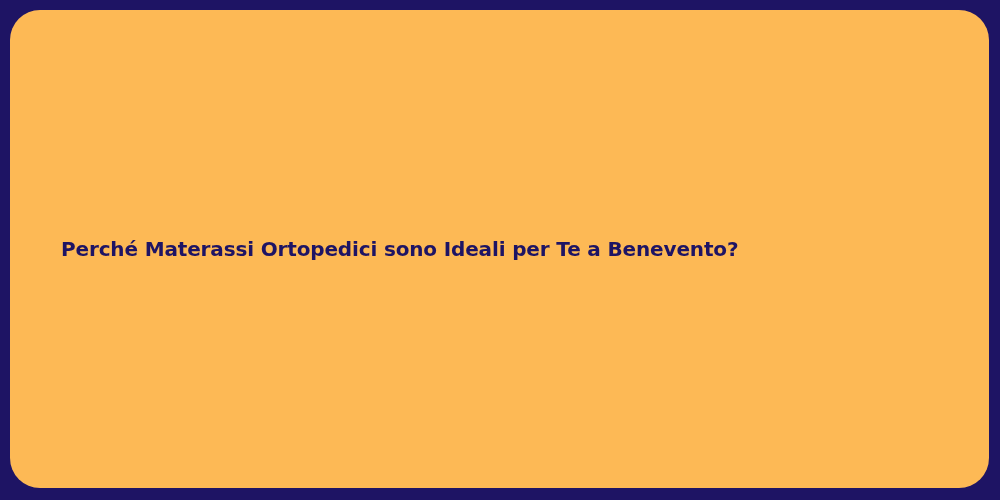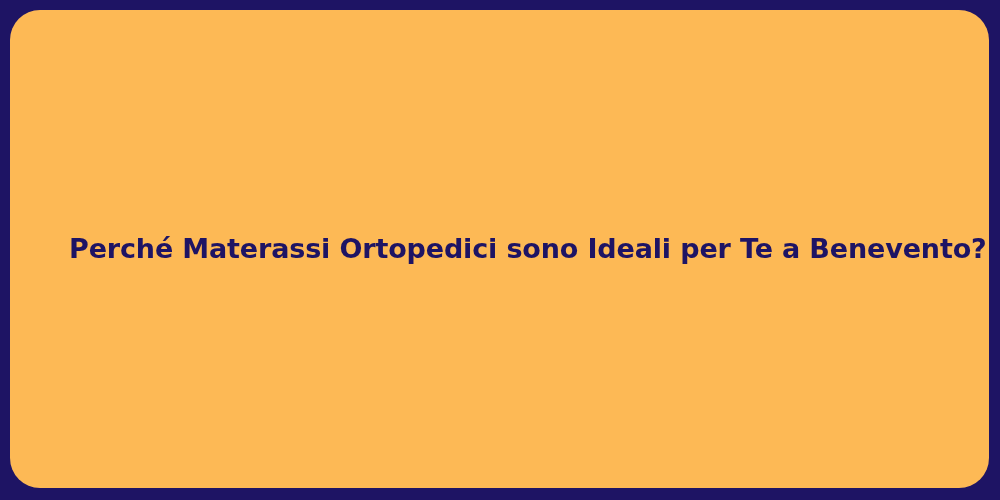--- a/index.html
+++ b/index.html
@@ -31,23 +31,23 @@
     height: 100%;
     background: #FDB955;
     border-radius: 30px;
     display: flex;
     align-items: center;
     justify-content: flex-start;
     padding: 0 51px;
   }
 
   .headline {
-    margin: 8px;
+    margin: 0;
     font-family: "DejaVu Sans", "Liberation Sans", sans-serif;
-    font-size: 27px;
+    font-size: 20px;
     font-weight: 700;
     line-height: 1.25;
     letter-spacing: -0.15px;
     color: #1E1464;
     text-align: left;
     white-space: nowrap;
   }
 </style>
 </head>
 <body>

